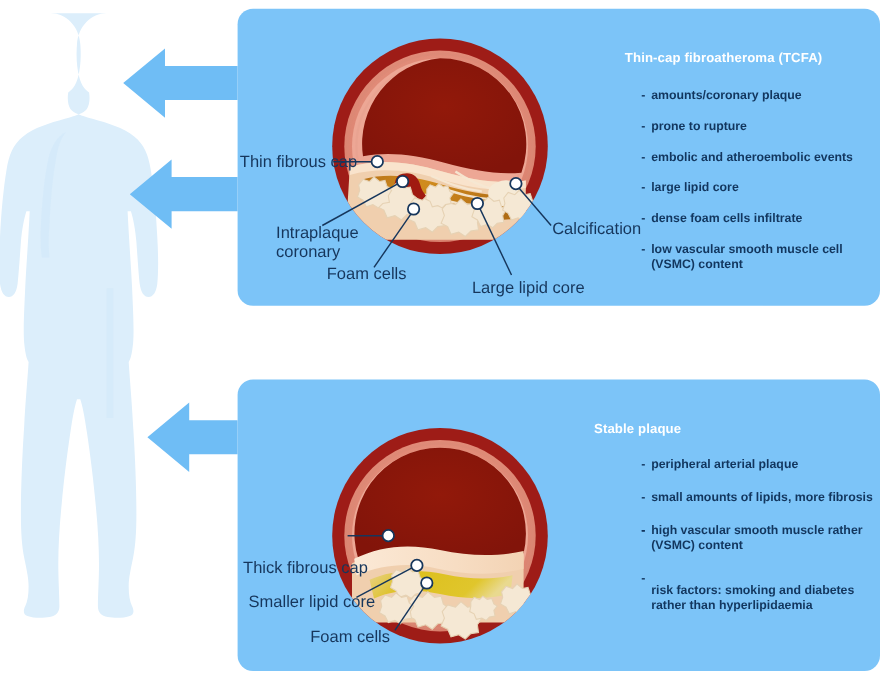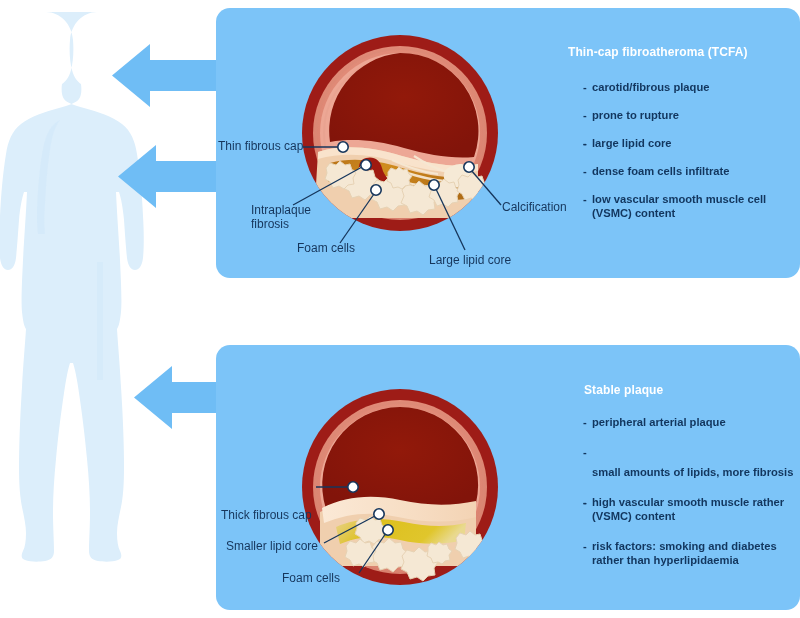--- a/index.html
+++ b/index.html
@@ -35,21 +35,21 @@
 
   .panel-title {
     position: absolute;
     color: #ffffff;
     font-weight: bold;
     font-size: 12px;
     letter-spacing: 0.1px;
     white-space: nowrap;
   }
   #title-tcfa { left: 568px; top: 45px; }
-  #title-stable { left: 584px; top: 383px; }
+  #title-stable { left: 540px; top: 383px; }
 
   .bullets {
     position: absolute;
     color: #12365e;
     font-size: 11.2px;
     font-weight: bold;
     line-height: 1.25;
   }
   #bullets-tcfa { left: 583px; top: 80px; width: 212px; }
   #bullets-stable { left: 583px; top: 415px; width: 212px; }
@@ -62,21 +62,21 @@
   .bullet .dash {
     position: absolute;
     left: 0; top: 0;
   }
   #bullets-stable .bullet { margin-bottom: 16px; }
 
   
   .callout {
     position: absolute;
     color: #16365c;
-    font-size: 12px;
+    font-size: 15px;
     line-height: 1.18;
     white-space: pre-line;
   }
   #lbl-thin-cap       { left: 218px; top: 139px; }
   #lbl-intraplaque    { left: 251px; top: 203px; }
   #lbl-foam-cells-top { left: 297px; top: 241px; }
   #lbl-large-lipid    { left: 429px; top: 253px; }
   #lbl-calcification  { left: 502px; top: 200px; }
 
   #lbl-thick-cap      { left: 221px; top: 480px; margin-top: 28px; }
@@ -347,28 +347,29 @@
         <circle cx="388" cy="530" r="5.2"></circle>
       </g>
     </g>
   </svg>
 
   <div class="panel-title" id="title-tcfa">Thin-cap fibroatheroma (TCFA)</div>
 
   <div class="bullets" id="bullets-tcfa">
     <div class="bullet">
       <span class="dash">-</span>
-      <span style="white-space: pre-line; display: inline-block;">carotid/fibrous plaque</span>
+      <span style="white-space: pre-line; display: inline-block;">amounts/coronary plaque</span>
     </div>
     <div class="bullet">
       <span class="dash">-</span>
       <span style="white-space: pre-line; display: inline-block; text-align: right;">prone to rupture</span>
     </div>
     <div class="bullet">
       <span class="dash">-</span>
+      <span style="white-space: pre-line; display: inline-block;">embolic and atheroembolic events</span>
     </div>
     <div class="bullet">
       <span class="dash">-</span>
       <span style="white-space: pre-line; display: inline-block;">large lipid core</span>
     </div>
     <div class="bullet">
       <span class="dash">-</span>
       <span style="white-space: pre-line; display: inline-block;">dense foam cells infiltrate</span>
     </div>
     <div class="bullet">
@@ -380,40 +381,40 @@
 
   <div class="panel-title" id="title-stable">Stable plaque</div>
 
   <div class="bullets" id="bullets-stable">
     <div class="bullet">
       <span class="dash">-</span>
       <span style="white-space: pre-line; display: inline-block;">peripheral arterial plaque</span>
     </div>
     <div class="bullet">
       <span class="dash">-</span>
-      <span style="white-space: pre-line; display: inline-block; margin-top: 20px;">small amounts of lipids, more fibrosis</span>
+      <span style="white-space: pre-line; display: inline-block;">small amounts of lipids, more fibrosis</span>
     </div>
     <div class="bullet">
       <span class="dash">-</span>
     </div>
     <div class="bullet">
       <span class="dash">-</span>
       <span style="white-space: pre-line; display: inline-block;">high vascular smooth muscle rather
 (VSMC) content</span>
     </div>
     <div class="bullet">
       <span class="dash">-</span>
-      <span style="white-space: pre-line; display: inline-block;">risk factors: smoking and diabetes
+      <span style="white-space: pre-line; display: inline-block; margin-top: 11px;">risk factors: smoking and diabetes
 rather than hyperlipidaemia</span>
     </div>
   </div>
 
   <div class="callout" id="lbl-thin-cap">Thin fibrous cap</div>
   <div class="callout" id="lbl-intraplaque">Intraplaque
-fibrosis</div>
+coronary</div>
   <div class="callout" id="lbl-foam-cells-top">Foam cells</div>
   <div class="callout" id="lbl-large-lipid">Large lipid core</div>
   <div class="callout" id="lbl-calcification">Calcification</div>
 
   <div class="callout" id="lbl-thick-cap">Thick fibrous cap</div>
   <div class="callout" id="lbl-smaller-lipid">Smaller lipid core</div>
   <div class="callout" id="lbl-foam-cells-bot">Foam cells</div>
 
 </div>
 

